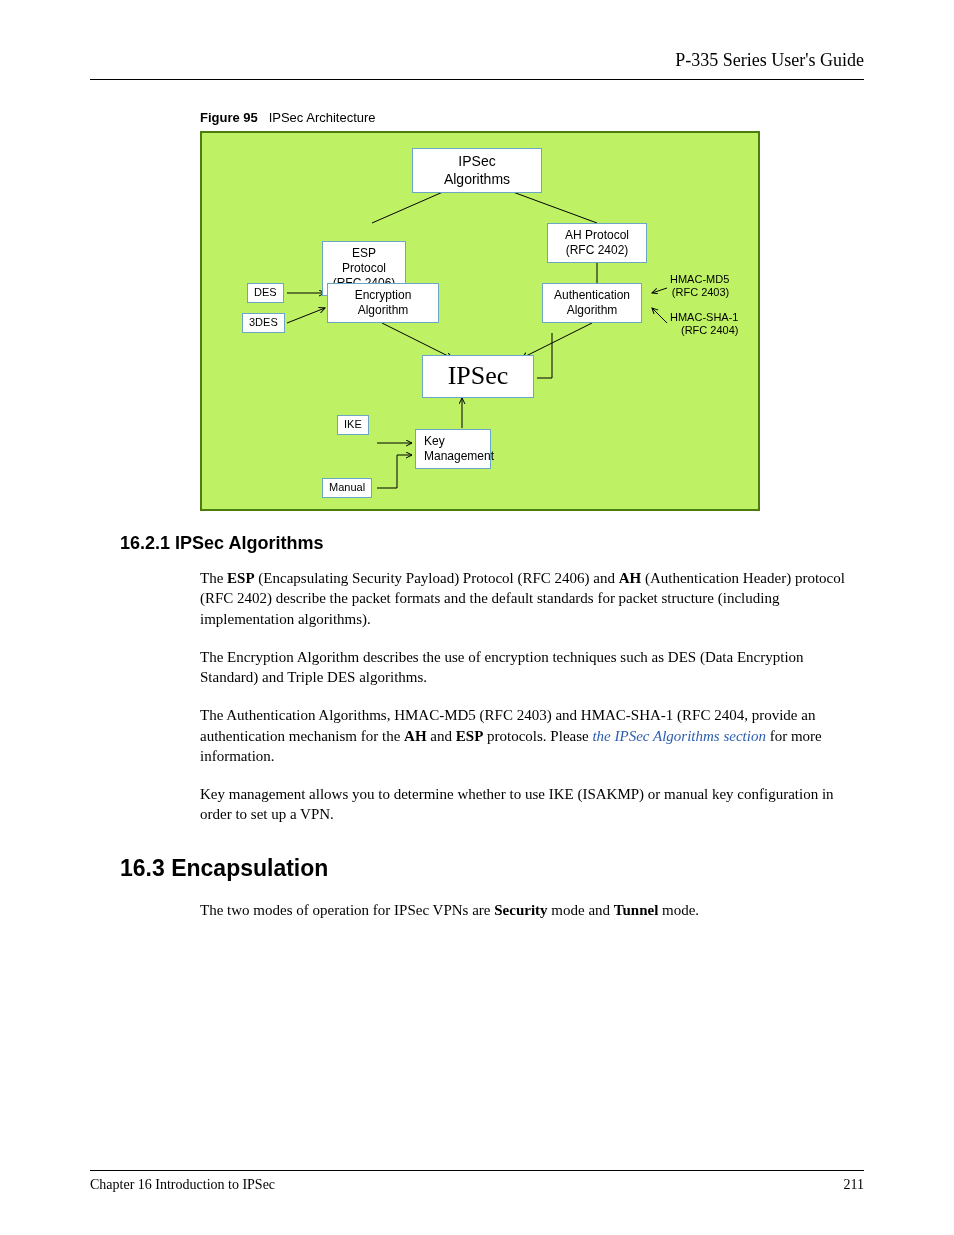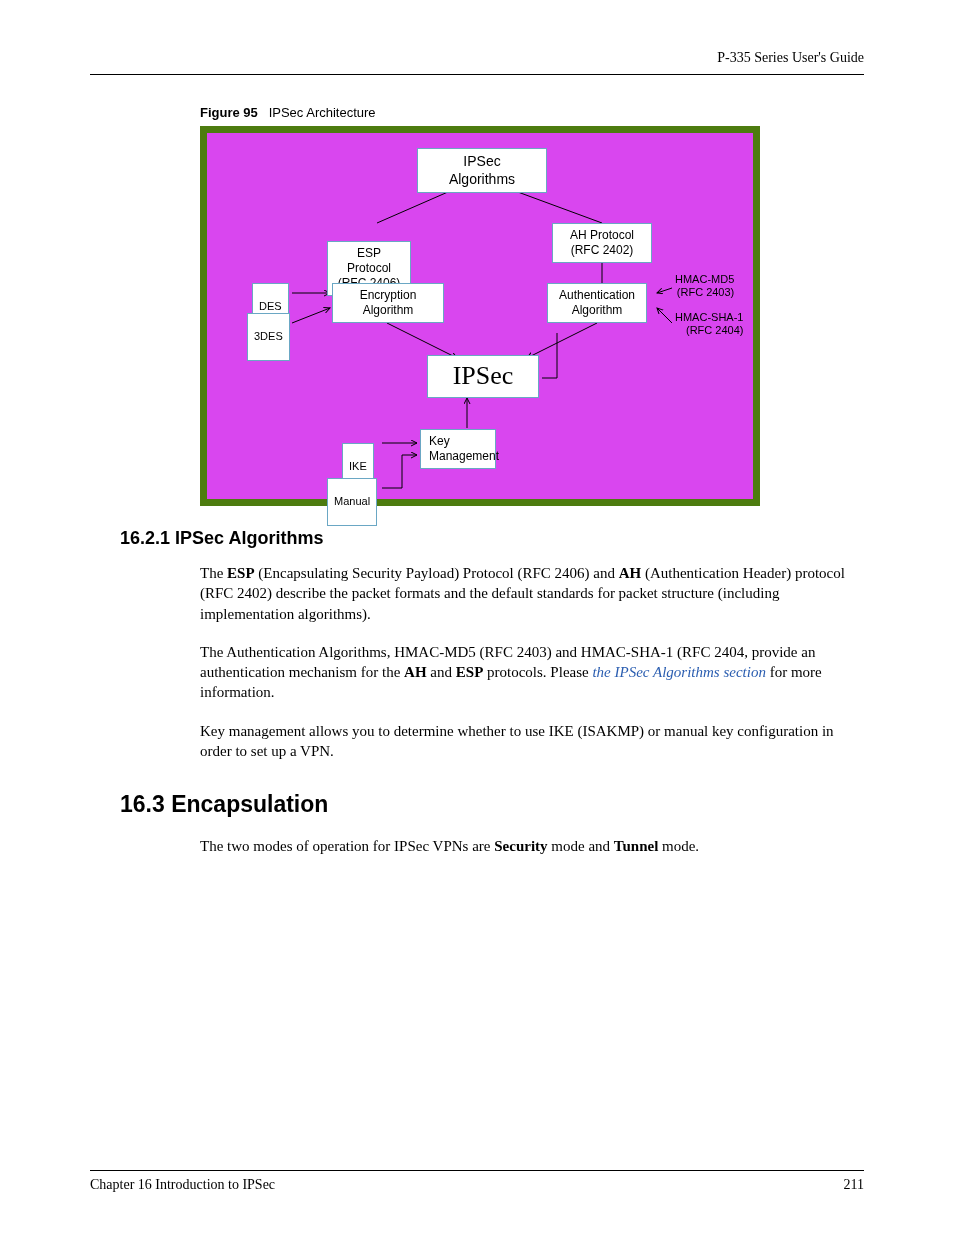--- a/index.html
+++ b/index.html
@@ -10,52 +10,52 @@
     color: #000;
     width: 954px;
     height: 1235px;
     position: relative;
   }
   .page {
     padding: 50px 90px 0 90px;
   }
   .running-header {
     text-align: right;
-    font-size: 14px;
+    font-size: 18px;
     padding-bottom: 8px;
     border-bottom: 1.5px solid #000;
     margin-bottom: 30px;
   }
   .figure-caption {
     font-family: Arial, Helvetica, sans-serif;
     font-size: 13px;
     margin-left: 110px;
     margin-bottom: 6px;
   }
   .figure-caption .bold { font-weight: bold; }
   .diagram-wrap {
     margin-left: 110px;
     width: 560px;
     height: 380px;
-    border: 7px solid #4d7c0f;
+    border: 2px solid #4d7c0f;
     position: relative;
     font-family: Verdana, Geneva, sans-serif;
     font-size: 12px;
-    background: #d946ef;
+    background: #bef264;
     margin-bottom: 22px;
   }
   .dbox {
     position: absolute;
     border: 1px solid #6aa7c4;
     background: #fff;
     text-align: center;
     padding: 4px 8px;
     line-height: 1.25;
   }
-  .dbox.small { padding: 16px 6px; font-size: 11px; }
+  .dbox.small { padding: 2px 6px; font-size: 11px; }
   .dtxt {
     position: absolute;
     font-size: 11px;
     line-height: 1.2;
     text-align: right;
   }
   svg.lines { position:absolute; left:0; top:0; width:560px; height:380px; pointer-events:none; }
   .arrowhead { stroke:#000; fill:none; }
   line.conn { stroke:#000; stroke-width:1; }
 
@@ -138,31 +138,32 @@
     <div class="dbox" style="left:210px; top:15px; width:130px; font-size:14px;">IPSec<br>Algorithms</div>
     <div class="dbox" style="left:120px; top:108px; width:84px;">ESP Protocol<br>(RFC 2406)</div>
     <div class="dbox" style="left:345px; top:90px; width:100px;">AH Protocol<br>(RFC 2402)</div>
     <div class="dbox small" style="left:45px; top:150px;">DES</div>
     <div class="dbox small" style="left:40px; top:180px;">3DES</div>
     <div class="dbox" style="left:125px; top:150px; width:112px;">Encryption<br>Algorithm</div>
     <div class="dbox" style="left:340px; top:150px; width:100px;">Authentication<br>Algorithm</div>
     <div class="dtxt" style="left:468px; top:140px;">HMAC-MD5<br>(RFC 2403)</div>
     <div class="dtxt" style="left:468px; top:178px;">HMAC-SHA-1<br>(RFC 2404)</div>
     <div class="dbox" style="left:220px; top:222px; width:112px; font-size:26px; font-family:'Times New Roman',serif; padding:4px 0;">IPSec</div>
-    <div class="dbox small" style="left:135px; top:310px;">IKE</div>
+    <div class="dbox small" style="left:135px; top:282px;">IKE</div>
     <div class="dbox small" style="left:120px; top:345px;">Manual</div>
     <div class="dbox" style="left:213px; top:296px; width:76px; text-align:left;">Key<br>Management</div>
   </div>
 
   <div class="h3">16.2.1  IPSec Algorithms</div>
 
   <p class="body-text">
     <span>The </span><span class="bold">ESP</span><span> (Encapsulating Security Payload) Protocol (RFC 2406) and </span><span class="bold">AH</span><span> (Authentication Header) protocol (RFC 2402) describe the packet formats and the default standards for packet structure (including implementation algorithms).</span>
   </p>
 
+  <p class="body-text">The Encryption Algorithm describes the use of encryption techniques such as DES (Data Encryption Standard) and Triple DES algorithms.</p>
 
   <p class="body-text">
     <span>The Authentication Algorithms, HMAC-MD5 (RFC 2403) and HMAC-SHA-1 (RFC 2404, provide an authentication mechanism for the </span><span class="bold">AH</span><span> and </span><span class="bold">ESP</span><span> protocols. Please  </span><a class="link">the IPSec Algorithms section</a><span>  for more information.</span>
   </p>
 
 
   <p class="body-text">Key management allows you to determine whether to use IKE (ISAKMP) or manual key configuration in order to set up a VPN.</p>
 
   <div class="h2">16.3  Encapsulation</div>
 

